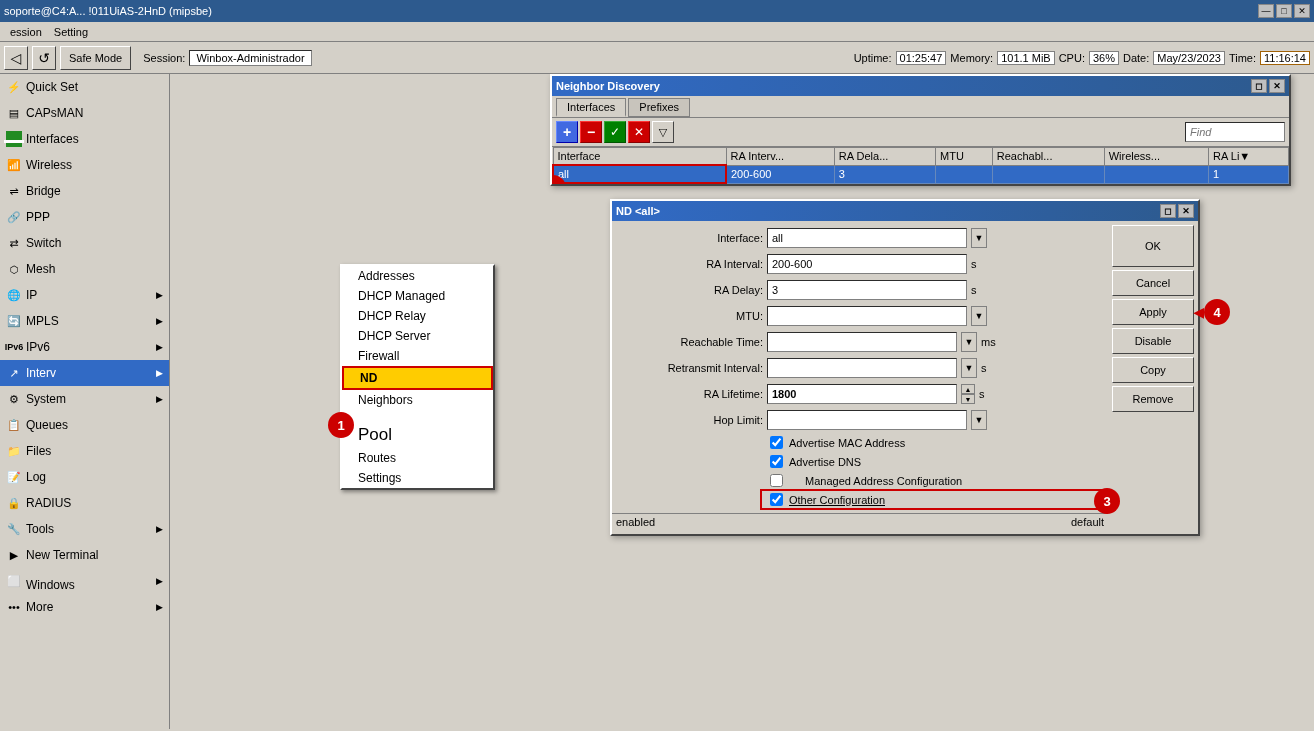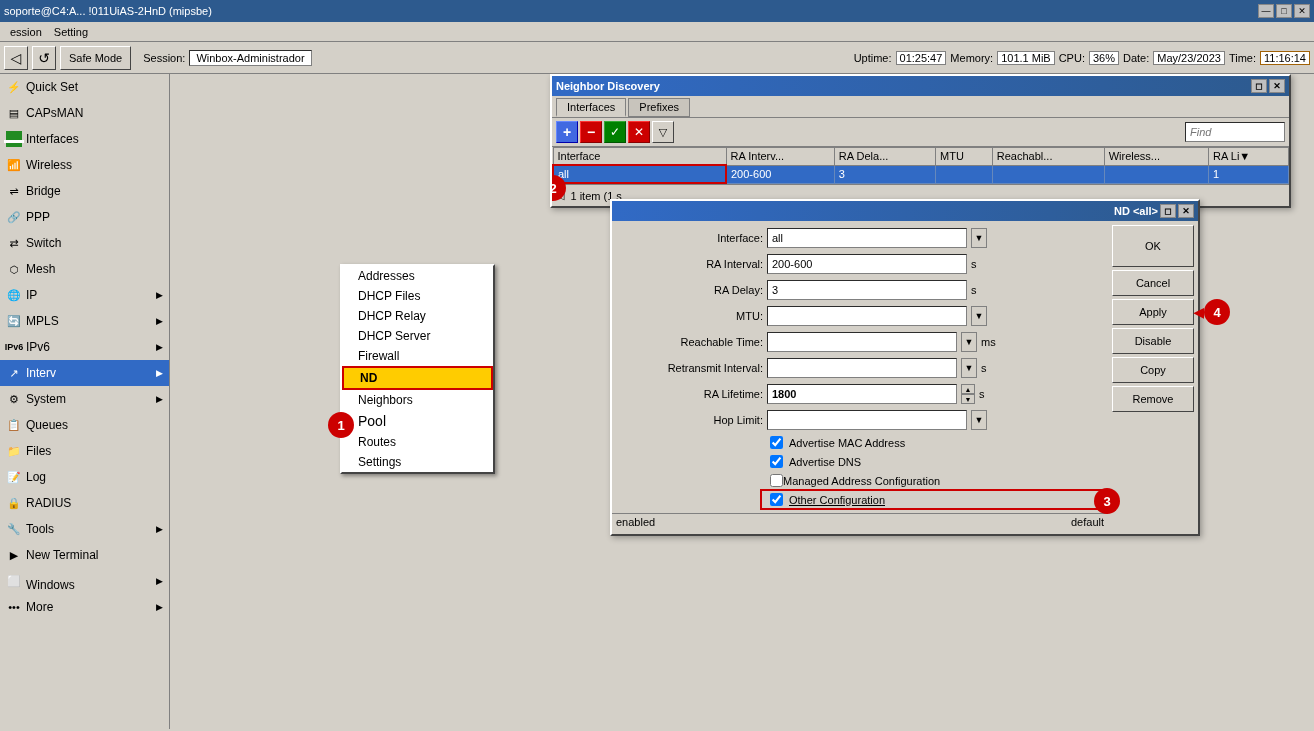--- a/index.html
+++ b/index.html
@@ -136,27 +136,27 @@
       <span style="width:16px;height:16px;display:flex;align-items:center;justify-content:center;font-size:11px;">•••</span>
       <span style="flex:1;">More</span>
       <span style="font-size:9px;">▶</span>
     </div>
   </div>
 
   <div style="flex:1; position:relative; background:#d4d0c8; overflow:hidden;">
 
     <div style="position:absolute; left:170px; top:190px; background:white; border:2px solid; border-top-color:#fff; border-left-color:#fff; border-bottom-color:#444; border-right-color:#444; box-shadow:2px 2px 4px rgba(0,0,0,0.4); z-index:100; min-width:155px;">
       <div style="padding:3px 16px;cursor:pointer;font-size:12px;">Addresses</div>
-      <div style="padding:3px 16px;cursor:pointer;font-size:12px;">DHCP Files</div>
+      <div style="padding:3px 16px;cursor:pointer;font-size:12px;">DHCP Managed</div>
       <div style="padding:3px 16px;cursor:pointer;font-size:12px;">DHCP Relay</div>
       <div style="padding:3px 16px;cursor:pointer;font-size:12px;">DHCP Server</div>
       <div style="padding:3px 16px;cursor:pointer;font-size:12px;">Firewall</div>
       <div style="padding:3px 16px;cursor:pointer;font-size:12px;background:#ffcc00;border:2px solid #cc0000;font-weight:bold;">ND</div>
       <div style="padding:3px 16px;cursor:pointer;font-size:12px;">Neighbors</div>
-      <div style="padding:3px 16px;cursor:pointer;font-size:14px;">Pool</div>
+      <div style="padding:3px 16px;cursor:pointer;font-size:17px;margin-top:12px;">Pool</div>
       <div style="padding:3px 16px;cursor:pointer;font-size:12px;">Routes</div>
       <div style="padding:3px 16px;cursor:pointer;font-size:12px;">Settings</div>
     </div>
 
     <div style="position:absolute;left:158px;top:338px;width:26px;height:26px;background:#cc0000;color:white;border-radius:50%;display:flex;align-items:center;justify-content:center;font-size:13px;font-weight:bold;z-index:300;">
       <span>1</span>
     </div>
 
     <div style="position:absolute; left:380px; top:0px; width:741px; background:#d4d0c8; border:2px solid; border-top-color:#fff; border-left-color:#fff; border-bottom-color:#444; border-right-color:#444; box-shadow:2px 2px 6px rgba(0,0,0,0.3);">
 
@@ -204,31 +204,27 @@
               <td style="border:1px solid #6688bb;padding:2px 4px;">200-600</td>
               <td style="border:1px solid #6688bb;padding:2px 4px;">3</td>
               <td style="border:1px solid #6688bb;padding:2px 4px;"></td>
               <td style="border:1px solid #6688bb;padding:2px 4px;"></td>
               <td style="border:1px solid #6688bb;padding:2px 4px;"></td>
               <td style="border:1px solid #6688bb;padding:2px 4px;">1</td>
             </tr>
           </tbody>
         </table>
 
-        <div style="display:flex;align-items:center;padding:2px 4px;font-size:11px;border-top:1px solid #808080;height:22px;">
-          <span style="margin-right:6px;cursor:pointer;">◁</span>
-          <span>1 item (1 s</span>
-        </div>
       </div>
     </div>
 
     <div style="position:absolute; left:440px; top:125px; width:590px; background:#d4d0c8; border:2px solid; border-top-color:#fff; border-left-color:#fff; border-bottom-color:#444; border-right-color:#444; box-shadow:2px 2px 6px rgba(0,0,0,0.3); z-index:50;">
 
       <div style="background:linear-gradient(to right,#316ac5,#2d5a8e);color:white;padding:2px 4px;display:flex;align-items:center;font-size:11px;font-weight:bold;height:20px;">
-        <span style="flex:1;text-align:right;">ND &lt;all&gt;</span>
+        <span style="flex:1;">ND &lt;all&gt;</span>
         <span style="width:16px;height:14px;background:#c0c0c0;border:1px solid #888;font-size:9px;display:inline-flex;align-items:center;justify-content:center;cursor:pointer;color:black;margin-left:2px;">◻</span>
         <span style="width:16px;height:14px;background:#c0c0c0;border:1px solid #888;font-size:9px;display:inline-flex;align-items:center;justify-content:center;cursor:pointer;color:black;margin-left:2px;">✕</span>
       </div>
 
       <div style="display:flex;">
 
         <div style="flex:1; padding:4px 0;">
 
           <div style="display:flex;align-items:center;padding:3px 6px;gap:4px;">
             <span style="text-align:right;min-width:145px;font-size:11px;">Interface:</span>
@@ -285,21 +281,21 @@
           </div>
 
           <div style="display:flex;align-items:center;padding:3px 6px 3px 158px;gap:6px;font-size:11px;">
             <input type="checkbox" checked="" style="width: 13px; height: 13px;">
             <span>Advertise MAC Address</span>
           </div>
           <div style="display:flex;align-items:center;padding:3px 6px 3px 158px;gap:6px;font-size:11px;">
             <input type="checkbox" checked="" style="width: 13px; height: 13px;">
             <span>Advertise DNS</span>
           </div>
-          <div style="display:flex;align-items:center;padding:3px 6px 3px 158px;gap:0;font-size:11px;">
+          <div style="display:flex;align-items:center;padding:3px 6px 3px 158px;gap:22px;font-size:11px;">
             <input type="checkbox" style="width: 13px; height: 13px;">
             <span>Managed Address Configuration</span>
           </div>
 
           <div style="display:flex;align-items:center;padding:3px 6px 3px 158px;gap:6px;font-size:11px;position:relative;text-decoration:underline;">
             <div style="position:absolute;left:148px;top:-1px;right:4px;bottom:-1px;border:2px solid #cc0000;pointer-events:none;"></div>
             <input type="checkbox" checked="" style="width: 13px; height: 13px;">
             <span>Other Configuration</span>
 
             <div style="position:absolute;right:-12px;top:-2px;width:26px;height:26px;background:#cc0000;color:white;border-radius:50%;display:flex;align-items:center;justify-content:center;font-size:13px;font-weight:bold;z-index:300;">

